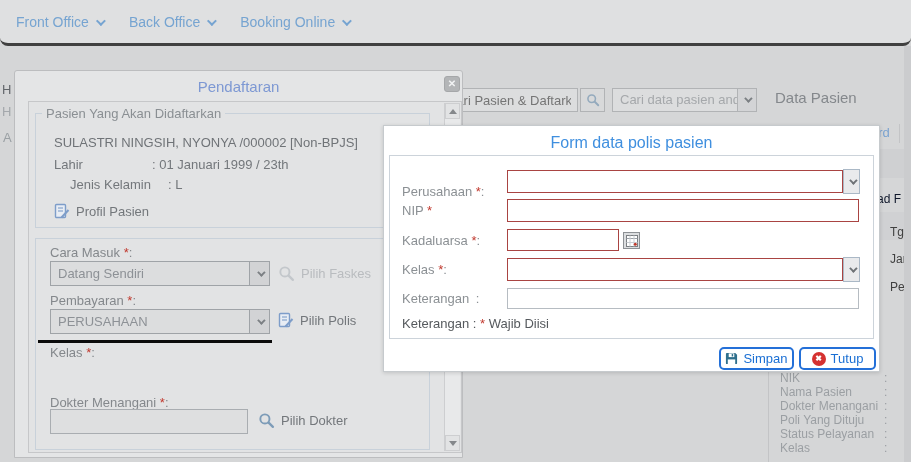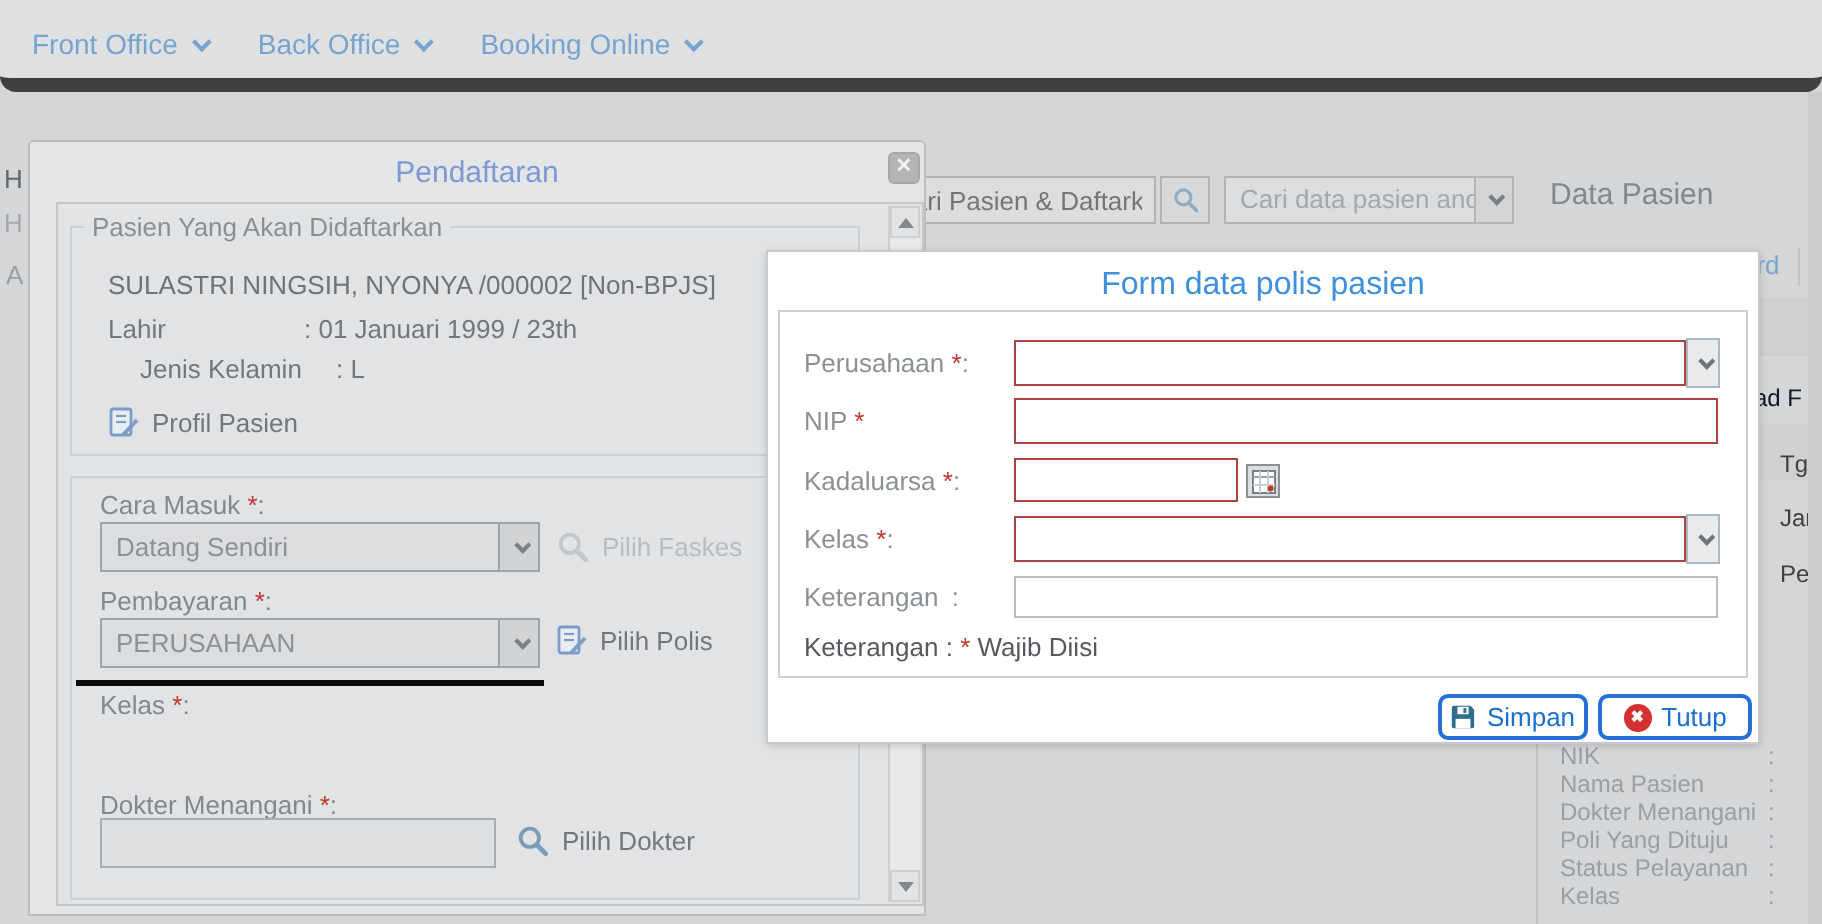--- a/index.html
+++ b/index.html
@@ -1,21 +1,21 @@
 <!DOCTYPE html>
 <html><head>
 <meta charset="utf-8">
 <style>
   * { margin:0; padding:0; box-sizing:border-box; }
   html,body { width:911px; height:462px; }
   body { font-family:"Liberation Sans", sans-serif; background:#d5d6d7; position:relative; overflow:hidden; color:#85898d; }
   .abs { position:absolute; }
 
   
-  .topbar { left:0; top:0; width:911px; height:46px; background:#dfe0e1; border-bottom:7px solid #404040; border-radius:0 0 8px 8px; }
+  .topbar { left:0; top:0; width:911px; height:46px; background:#dfe0e1; border-bottom:3px solid #404040; border-radius:0 0 8px 8px; }
   .menu { left:16px; top:14px; display:flex; gap:26px; font-size:14px; color:#76a4d1; }
   .menu-item { display:flex; align-items:center; gap:7px; cursor:pointer; }
   .chev { width:7px; height:7px; border-right:2px solid #76a4d1; border-bottom:2px solid #76a4d1; transform:rotate(45deg) translateY(-2px); display:inline-block; }
 
   
   .frag { font-size:13px; }
   .search-input { left:440px; top:88px; width:138px; height:24px; background:#dcddde; border:1px solid #b1b3b5; font-size:13px; color:#a5a8ab; padding:0 6px; font-family:"Liberation Sans",sans-serif; }
   .search-btn { left:580px; top:88px; width:25px; height:24px; background:#d8d9da; border:1px solid #b1b3b5; display:flex; align-items:center; justify-content:center; }
   .filter-dd { left:612px; top:88px; width:145px; height:24px; background:#dcddde; border:1px solid #b1b3b5; font-size:13px; color:#a5a8ab; line-height:22px; padding-left:7px; }
   .filter-dd .ddbtn { position:absolute; right:0; top:0; bottom:0; width:19px; background:#d3d4d6; border-left:1px solid #b1b3b5; display:flex; align-items:center; justify-content:center; }
@@ -243,21 +243,21 @@
   </div>
 </div>
 
 <div class="abs blackline"></div>
 
 <div class="abs modal">
   <div class="abs m-title">Form data polis pasien</div>
 
   <div class="abs m-panel"></div>
 
-  <div class="m-label" style="top:48px;">
+  <div class="m-label" style="top:58px;">
     <span>Perusahaan</span>
     <span class="req">*</span><span>:</span>
   </div>
   <div class="m-select" style="left:123px;top:44px;width:353px;height:23px;">
     <div class="box"></div>
     <div class="btn">
         <span class="ddchev" style="border-color:#6f7control;border-right:2px solid #6f7377;border-bottom:2px solid #6f7377;"></span>
       </div>
   </div>
 

